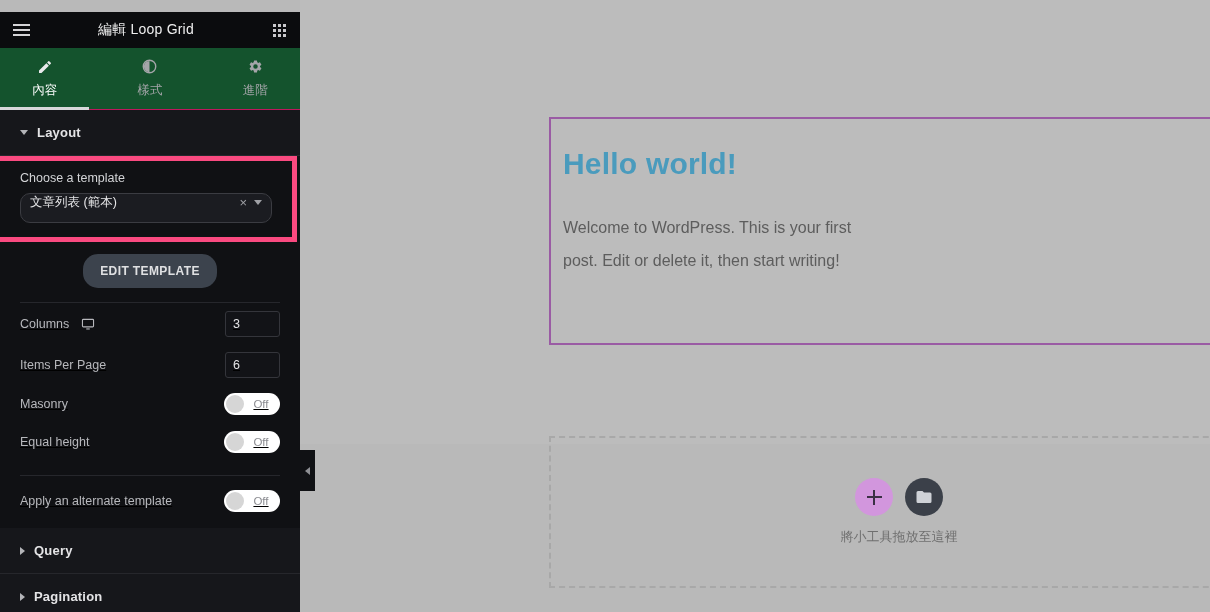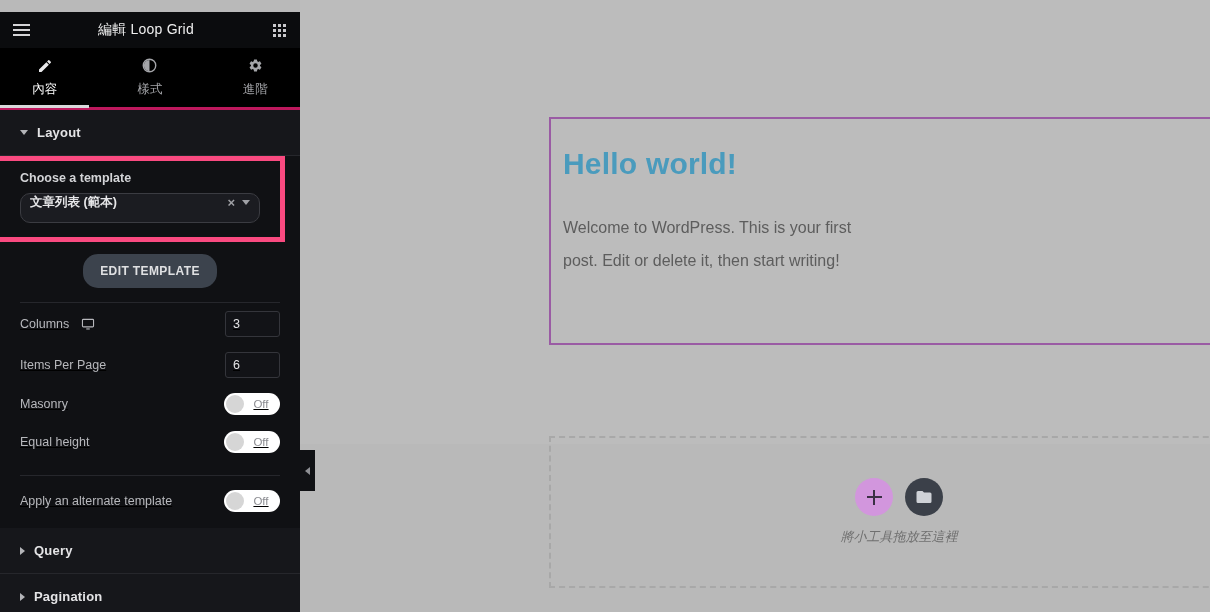--- a/index.html
+++ b/index.html
@@ -44,22 +44,22 @@
     display: flex; align-items: center; justify-content: center;
     cursor: pointer; margin-right: 3px;
   }
   #grid-apps .g { display: grid; grid-template-columns: repeat(3,3px); gap: 2px; }
   #grid-apps .g b { display: block; width: 3px; height: 3px; background: #c9c9cc; }
 
   
   #tabs {
     position: relative;
     display: flex; height: 62px;
-    background: #000000;
-    border-bottom: 3px solid #be185d;
+    background: #14532d;
+    border-bottom: 1px solid #be185d;
     gap: 16px;
   }
   .tab {
     flex: 1; display: flex; flex-direction: column;
     align-items: center; justify-content: center;
     gap: 7px; cursor: pointer; position: relative;
   }
   .tab .tab-ico { height: 17px; display: flex; align-items: center; }
   .tab .tab-label { font-size: 12.5px; color: #a4a5a9; }
   .tab.active .tab-label { color: #fff; }
@@ -93,23 +93,22 @@
   }
 
   
   #layout-body { background: #101114; padding-bottom: 2px; }
 
   
   #template-group {
     position: relative;
     border: 5px solid #fa4a80;
     border-left: none;
-    margin-right: 15px;
+    margin-right: 3px;
     padding: 10px 20px 14px 20px;
-    font-weight: bold;
   }
   #template-label { color: #d3d4d7; font-size: 12.5px; margin-bottom: 8px; }
   #template-select {
     position: relative;
     height: 30px;
     background: #1b1c21;
     border: 1px solid #3b3c42;
     border-radius: 10px;
     display: flex; align-items: center;
     padding: 0 6px 11px 9px; cursor: pointer;
@@ -222,21 +221,21 @@
   #dz-add .plus {
     position: relative; width: 15px; height: 15px;
   }
   #dz-add .plus::before, #dz-add .plus::after {
     content: ""; position: absolute; background: #3a2f44;
   }
   #dz-add .plus::before { left: 6px; top: 0; width: 2.5px; height: 15px; }
   #dz-add .plus::after { top: 6px; left: 0; width: 15px; height: 2.5px; }
   #dz-folder { background: #3b4049; }
   #dz-text {
-    color: #6f6f6f; font-size: 13px; font-style: italic; text-align: right;
+    color: #6f6f6f; font-size: 13px;  text-align: right;
   }
 </style>
 </head>
 <body>
 
 <div id="app">
 
   <div id="panel">
 
     <div id="panel-header">

